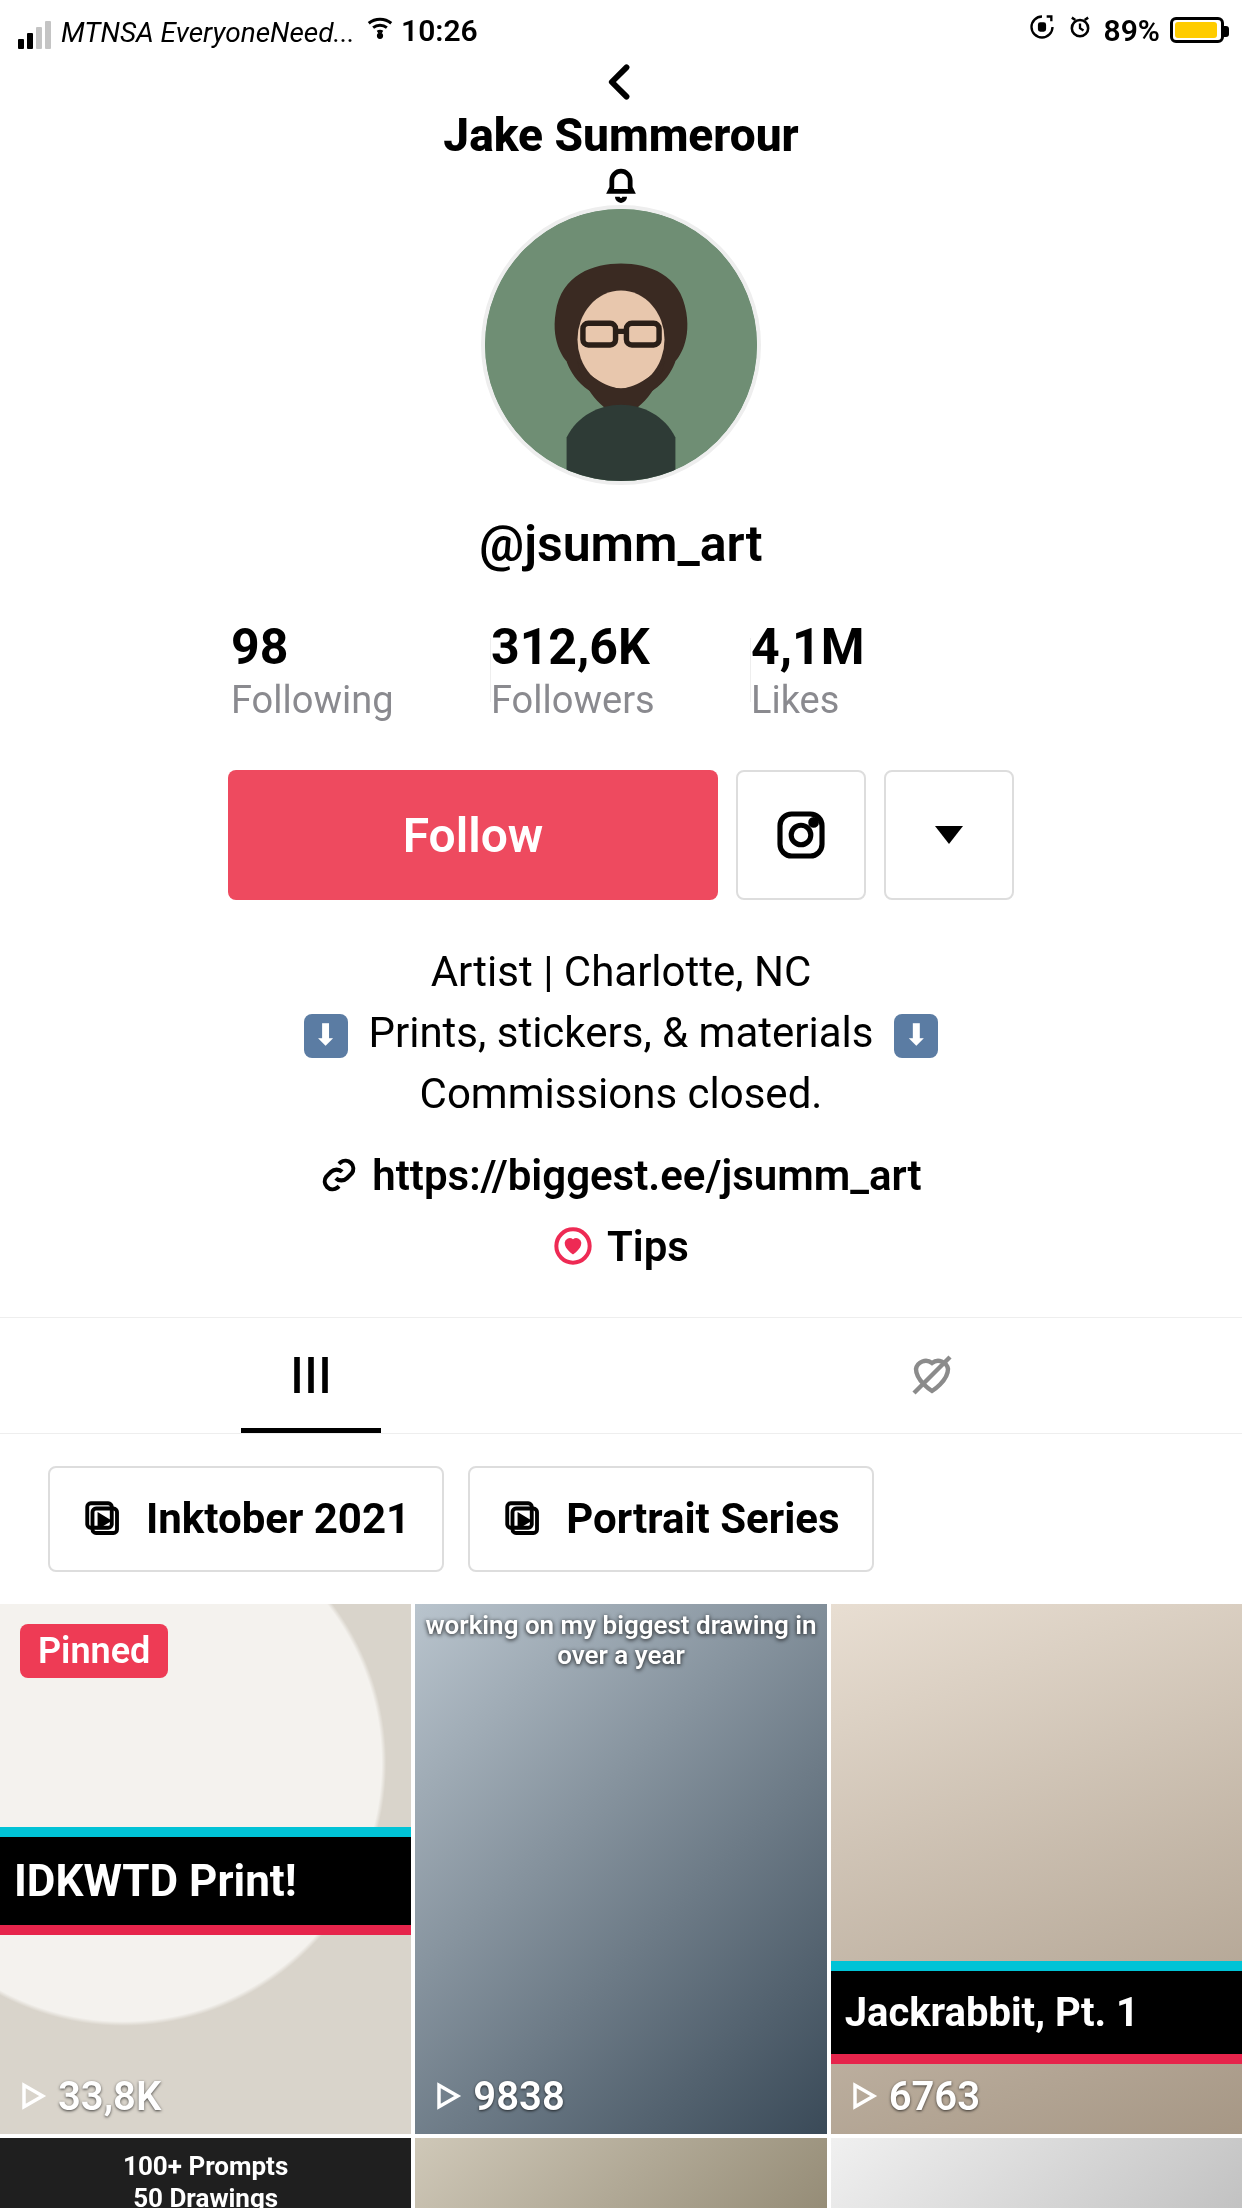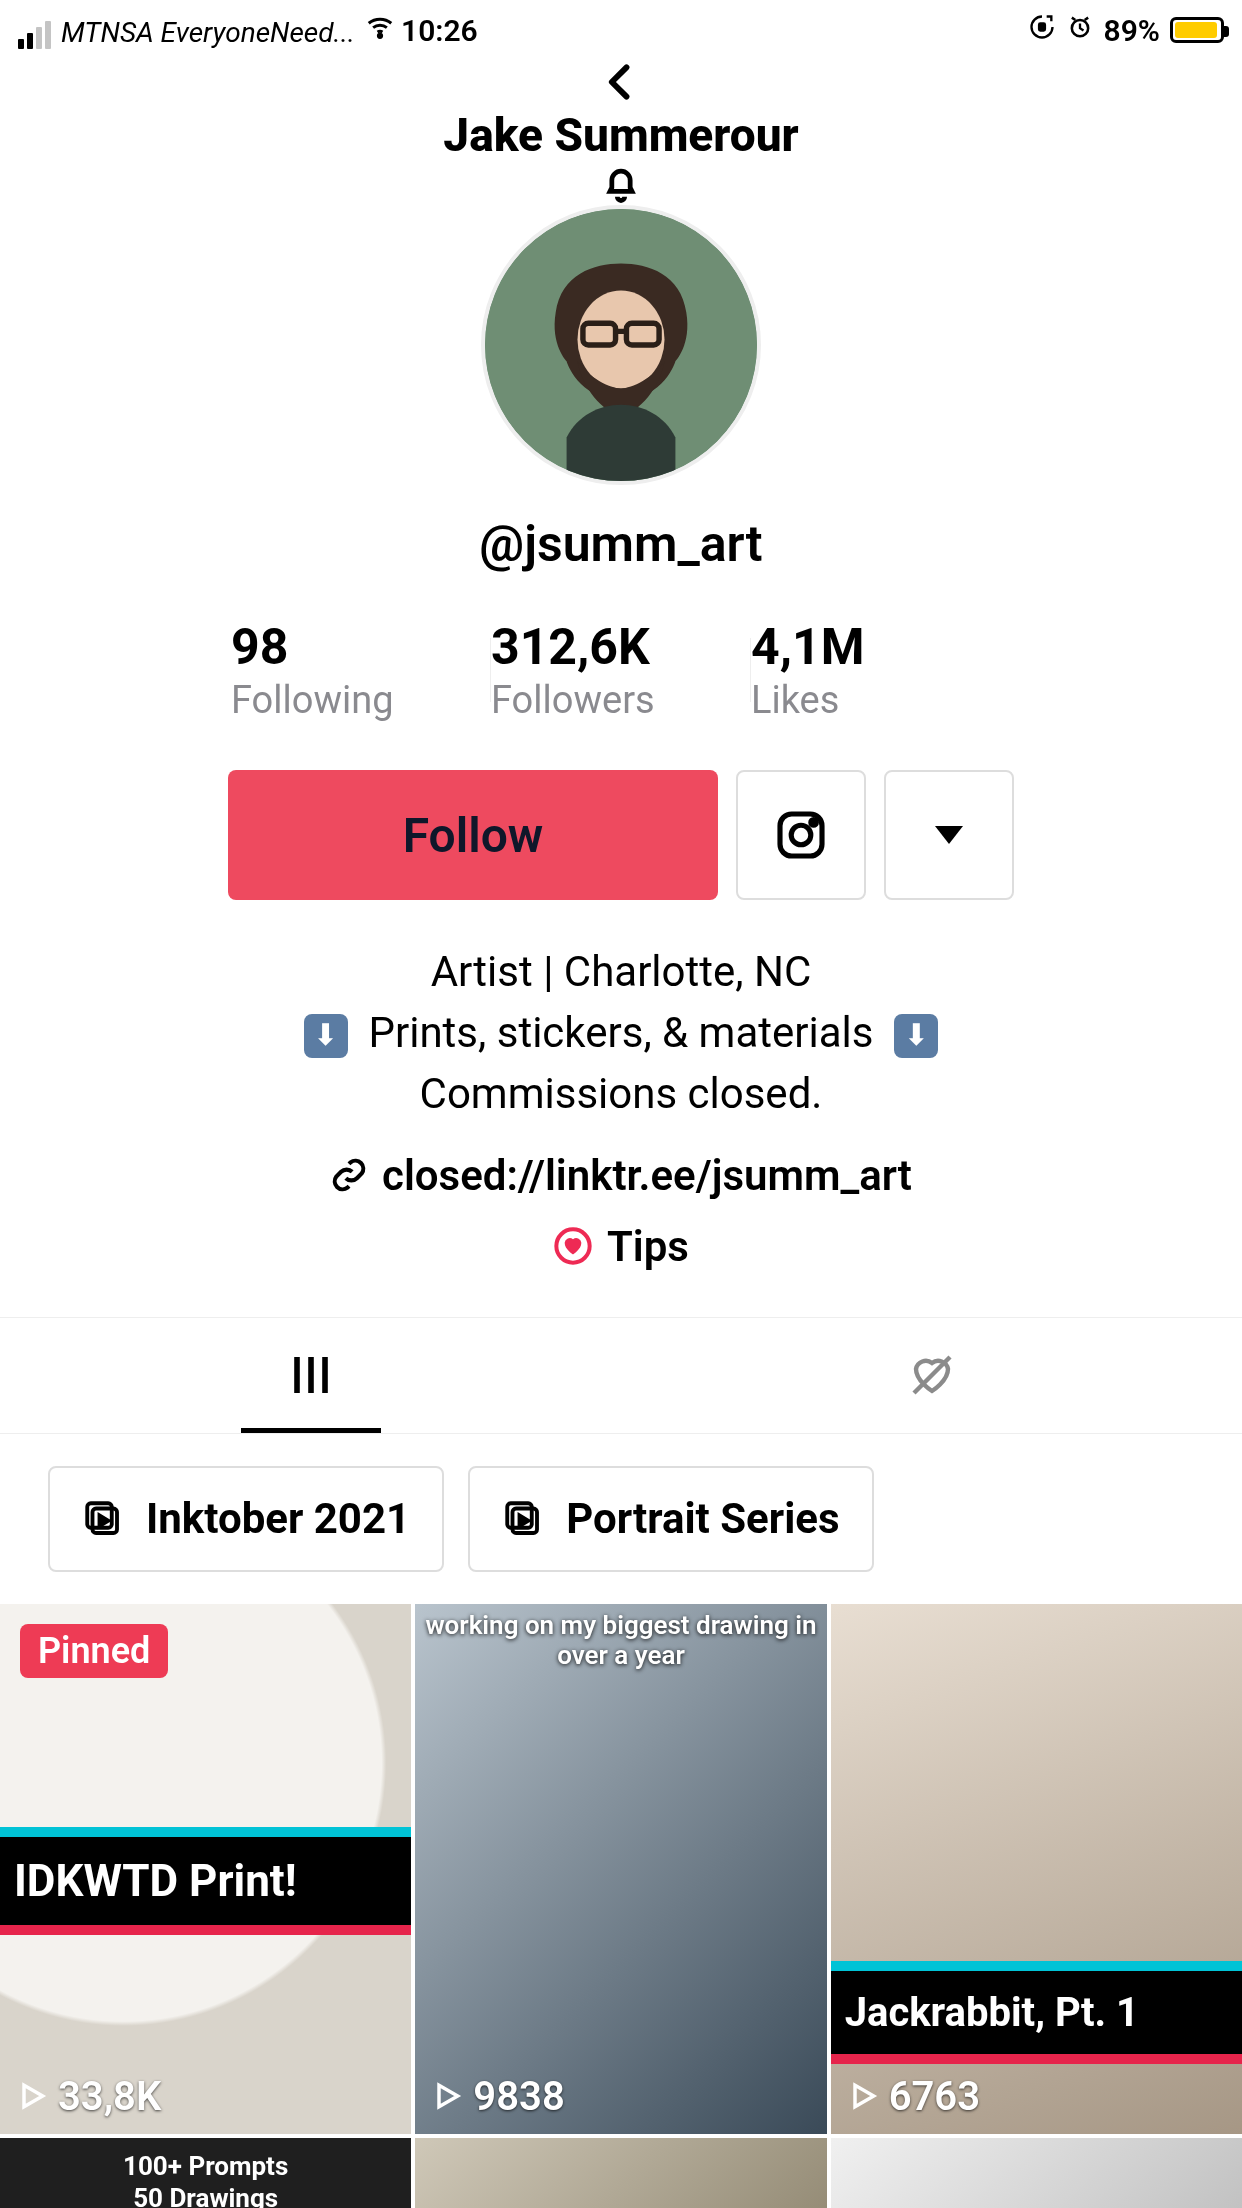--- a/index.html
+++ b/index.html
@@ -32,21 +32,21 @@
   .avatar svg { width:100%; height:100%; }
   .handle { font-size:50px; font-weight:600; margin-top:30px; }
 
   .stats { display:flex; margin-top:45px; }
   .stat { width:260px; position:relative; }
   .stat:not(:last-child):after { content:""; position:absolute; right:0; top:20px; bottom:20px; width:1px; background:#eee; }
   .stat .num { font-size:50px; font-weight:700; }
   .stat .lbl { font-size:38px; color:#8a8a8f; margin-top:2px; }
 
   .btn-row { display:flex; gap:18px; margin-top:48px; }
-  .follow-btn { width:490px; height:130px; background:#ee4a5f; color:#0f172a; font-size:48px; font-weight:600; border:none; border-radius:8px; }
+  .follow-btn { width:490px; height:130px; background:#ee4a5f; color:#ffffff; font-size:48px; font-weight:600; border:none; border-radius:8px; }
   .sq-btn { width:130px; height:130px; border:2px solid #ddd; border-radius:8px; background:#fff; display:flex; align-items:center; justify-content:center; }
   .sq-btn svg { width:56px; height:56px; }
   .caret { width:0; height:0; border-left:14px solid transparent; border-right:14px solid transparent; border-top:18px solid #000; }
 
   .bio { margin-top:42px; text-align:center; font-size:42px; line-height:1.45; }
   .bio .emoji { display:inline-block; width:44px; height:44px; background:#5b7ca3; border-radius:8px; vertical-align:middle; position:relative; }
   .bio .emoji:after { content:"⬇"; color:#fff; font-size:30px; position:absolute; left:50%; top:50%; transform:translate(-50%,-52%); }
 
   .link-row { margin-top:26px; display:flex; align-items:center; gap:14px; font-size:42px; font-weight:600; }
   .link-row svg { width:38px; height:38px; }
@@ -201,21 +201,21 @@
       <span class="emoji"></span>
     </div>
     <div>Commissions closed.</div>
   </div>
 
   <div class="link-row">
     <svg viewBox="0 0 24 24" fill="none" stroke="#000" stroke-width="2.6">
         <path d="M10 14a5 5 0 0 0 7 0l3-3a5 5 0 0 0-7-7l-1 1"></path>
         <path d="M14 10a5 5 0 0 0-7 0l-3 3a5 5 0 0 0 7 7l1-1"></path>
       </svg>
-    <span>closed://linktr.ee/jsumm_art</span>
+    <span>https://biggest.ee/jsumm_art</span>
   </div>
 
   <div class="tips-row">
     <svg viewBox="0 0 24 24">
         <circle cx="12" cy="12" r="10" fill="none" stroke="#ee2a54" stroke-width="2.4"></circle>
         <path d="M12 17s-5-3-5-7a3 3 0 0 1 5-2 3 3 0 0 1 5 2c0 4-5 7-5 7z" fill="#ee2a54"></path>
       </svg>
     <span>Tips</span>
   </div>
 </div>

